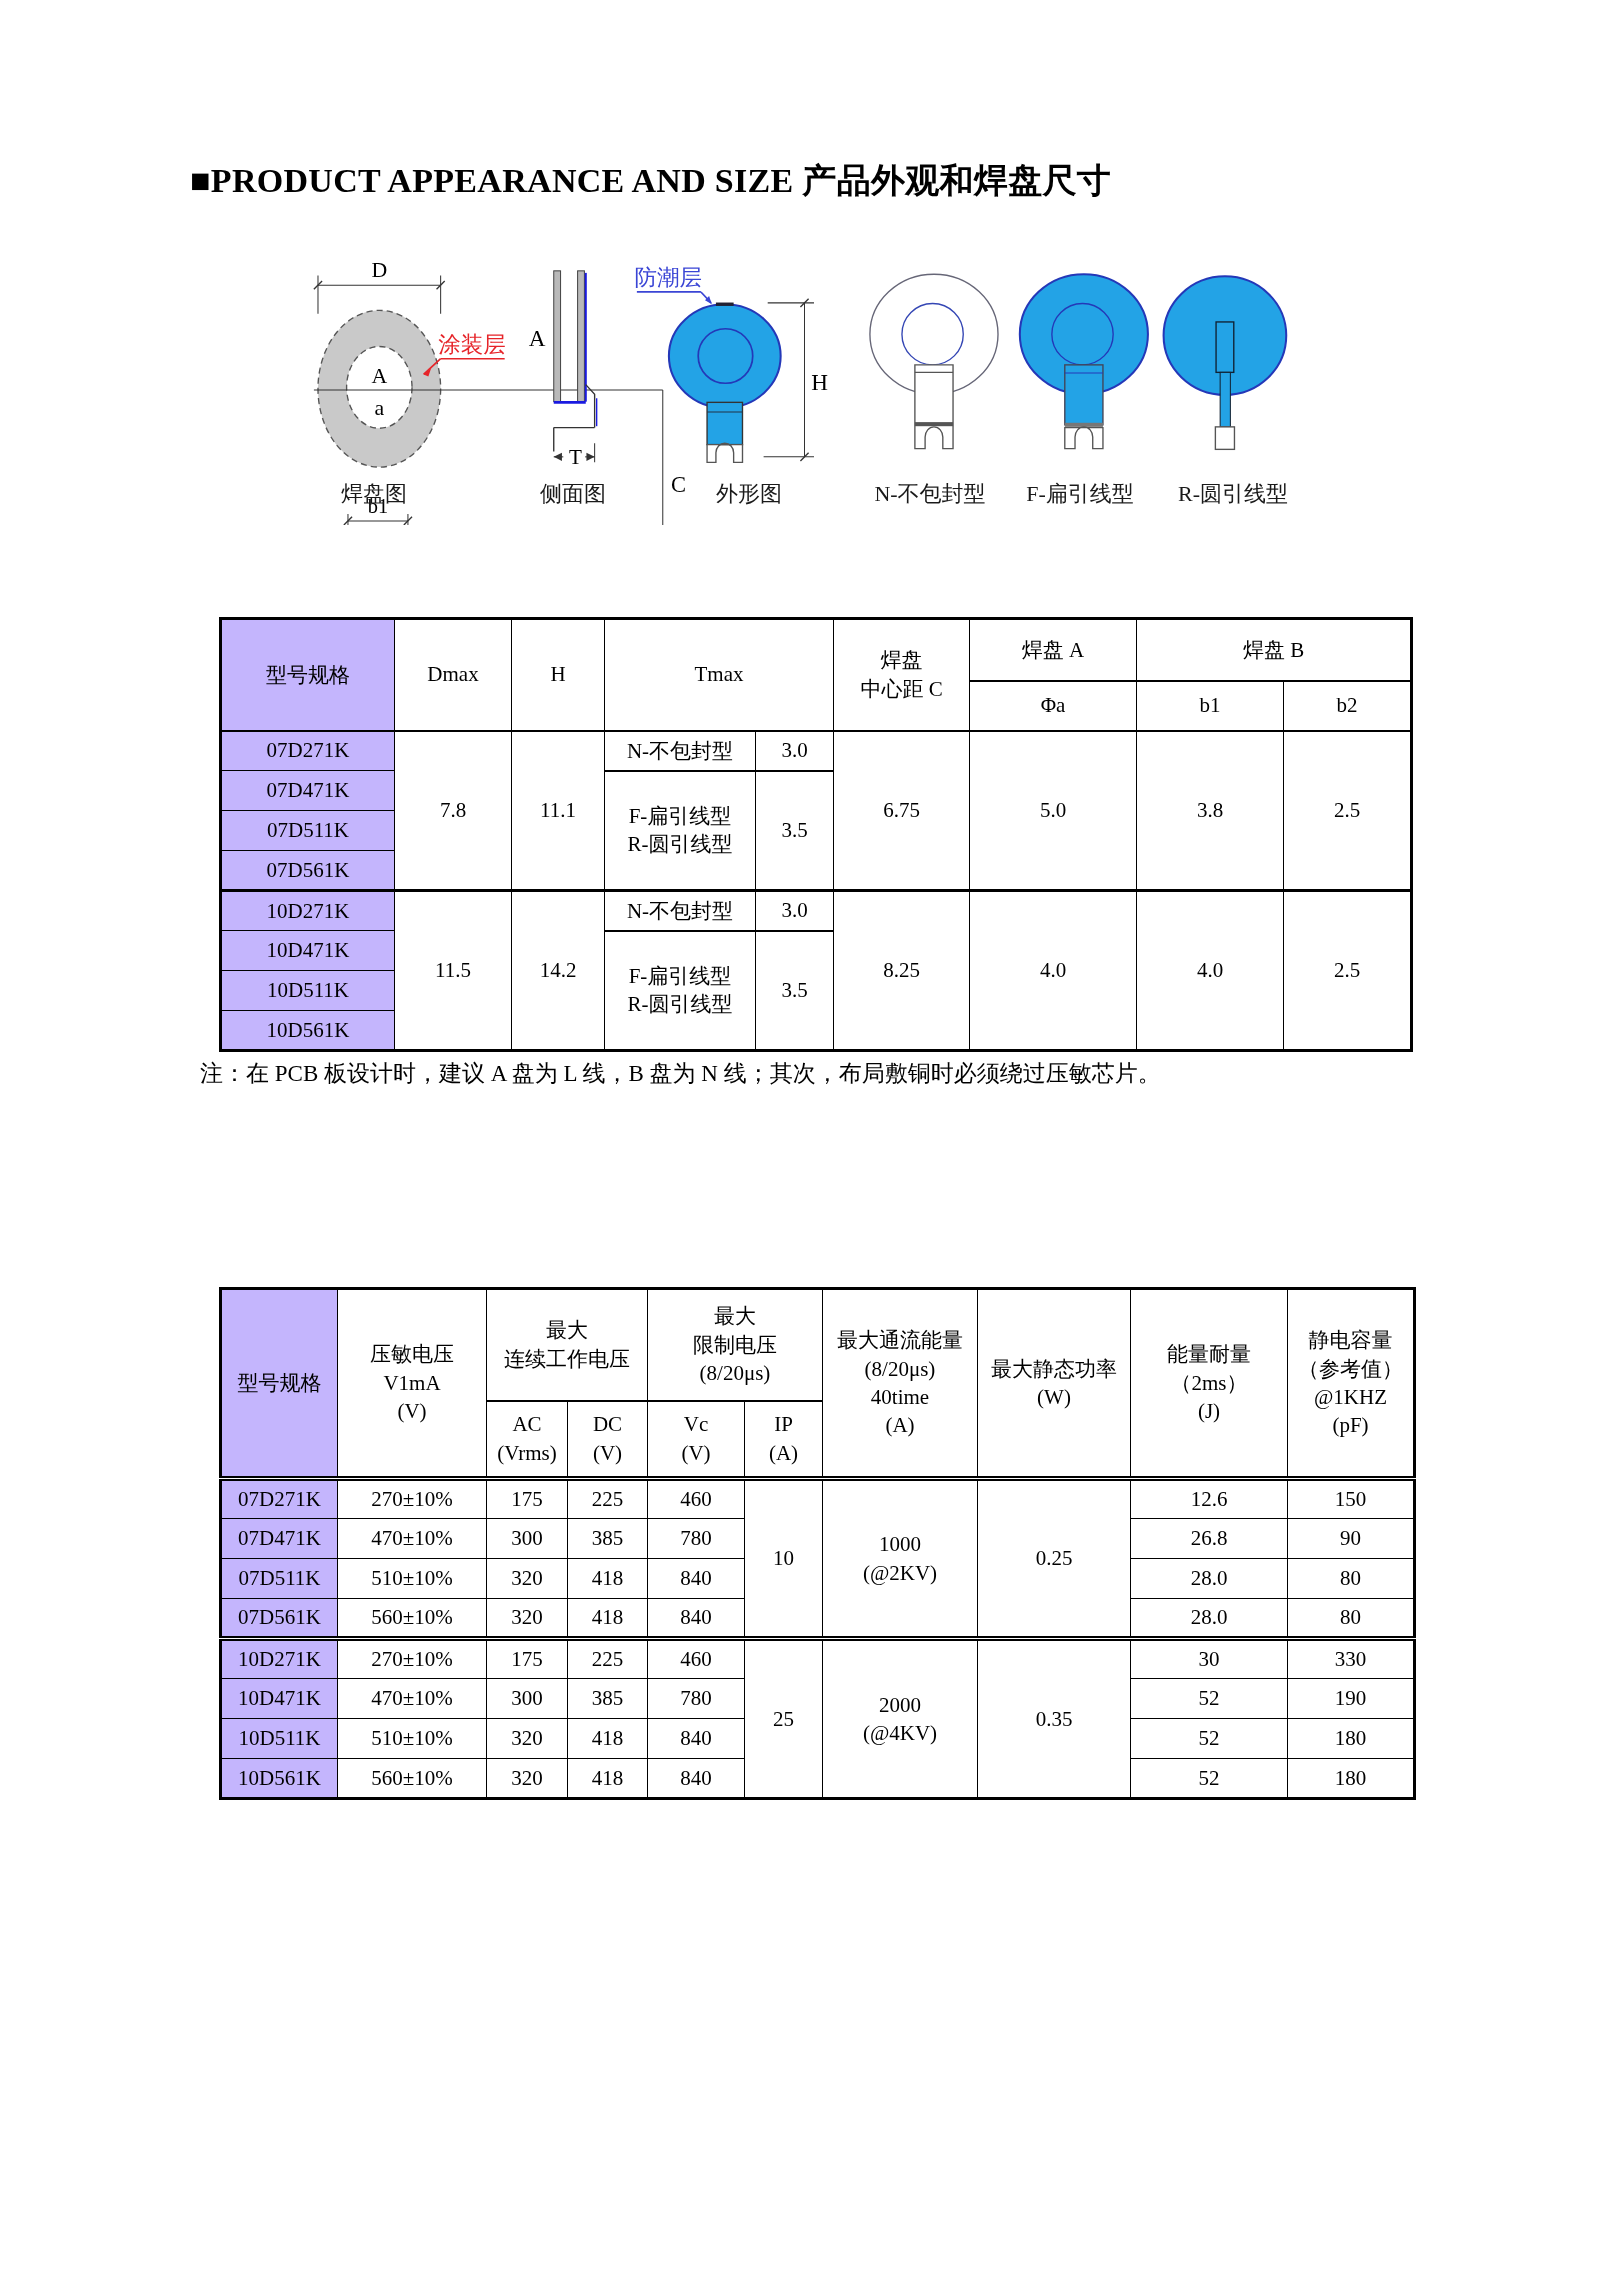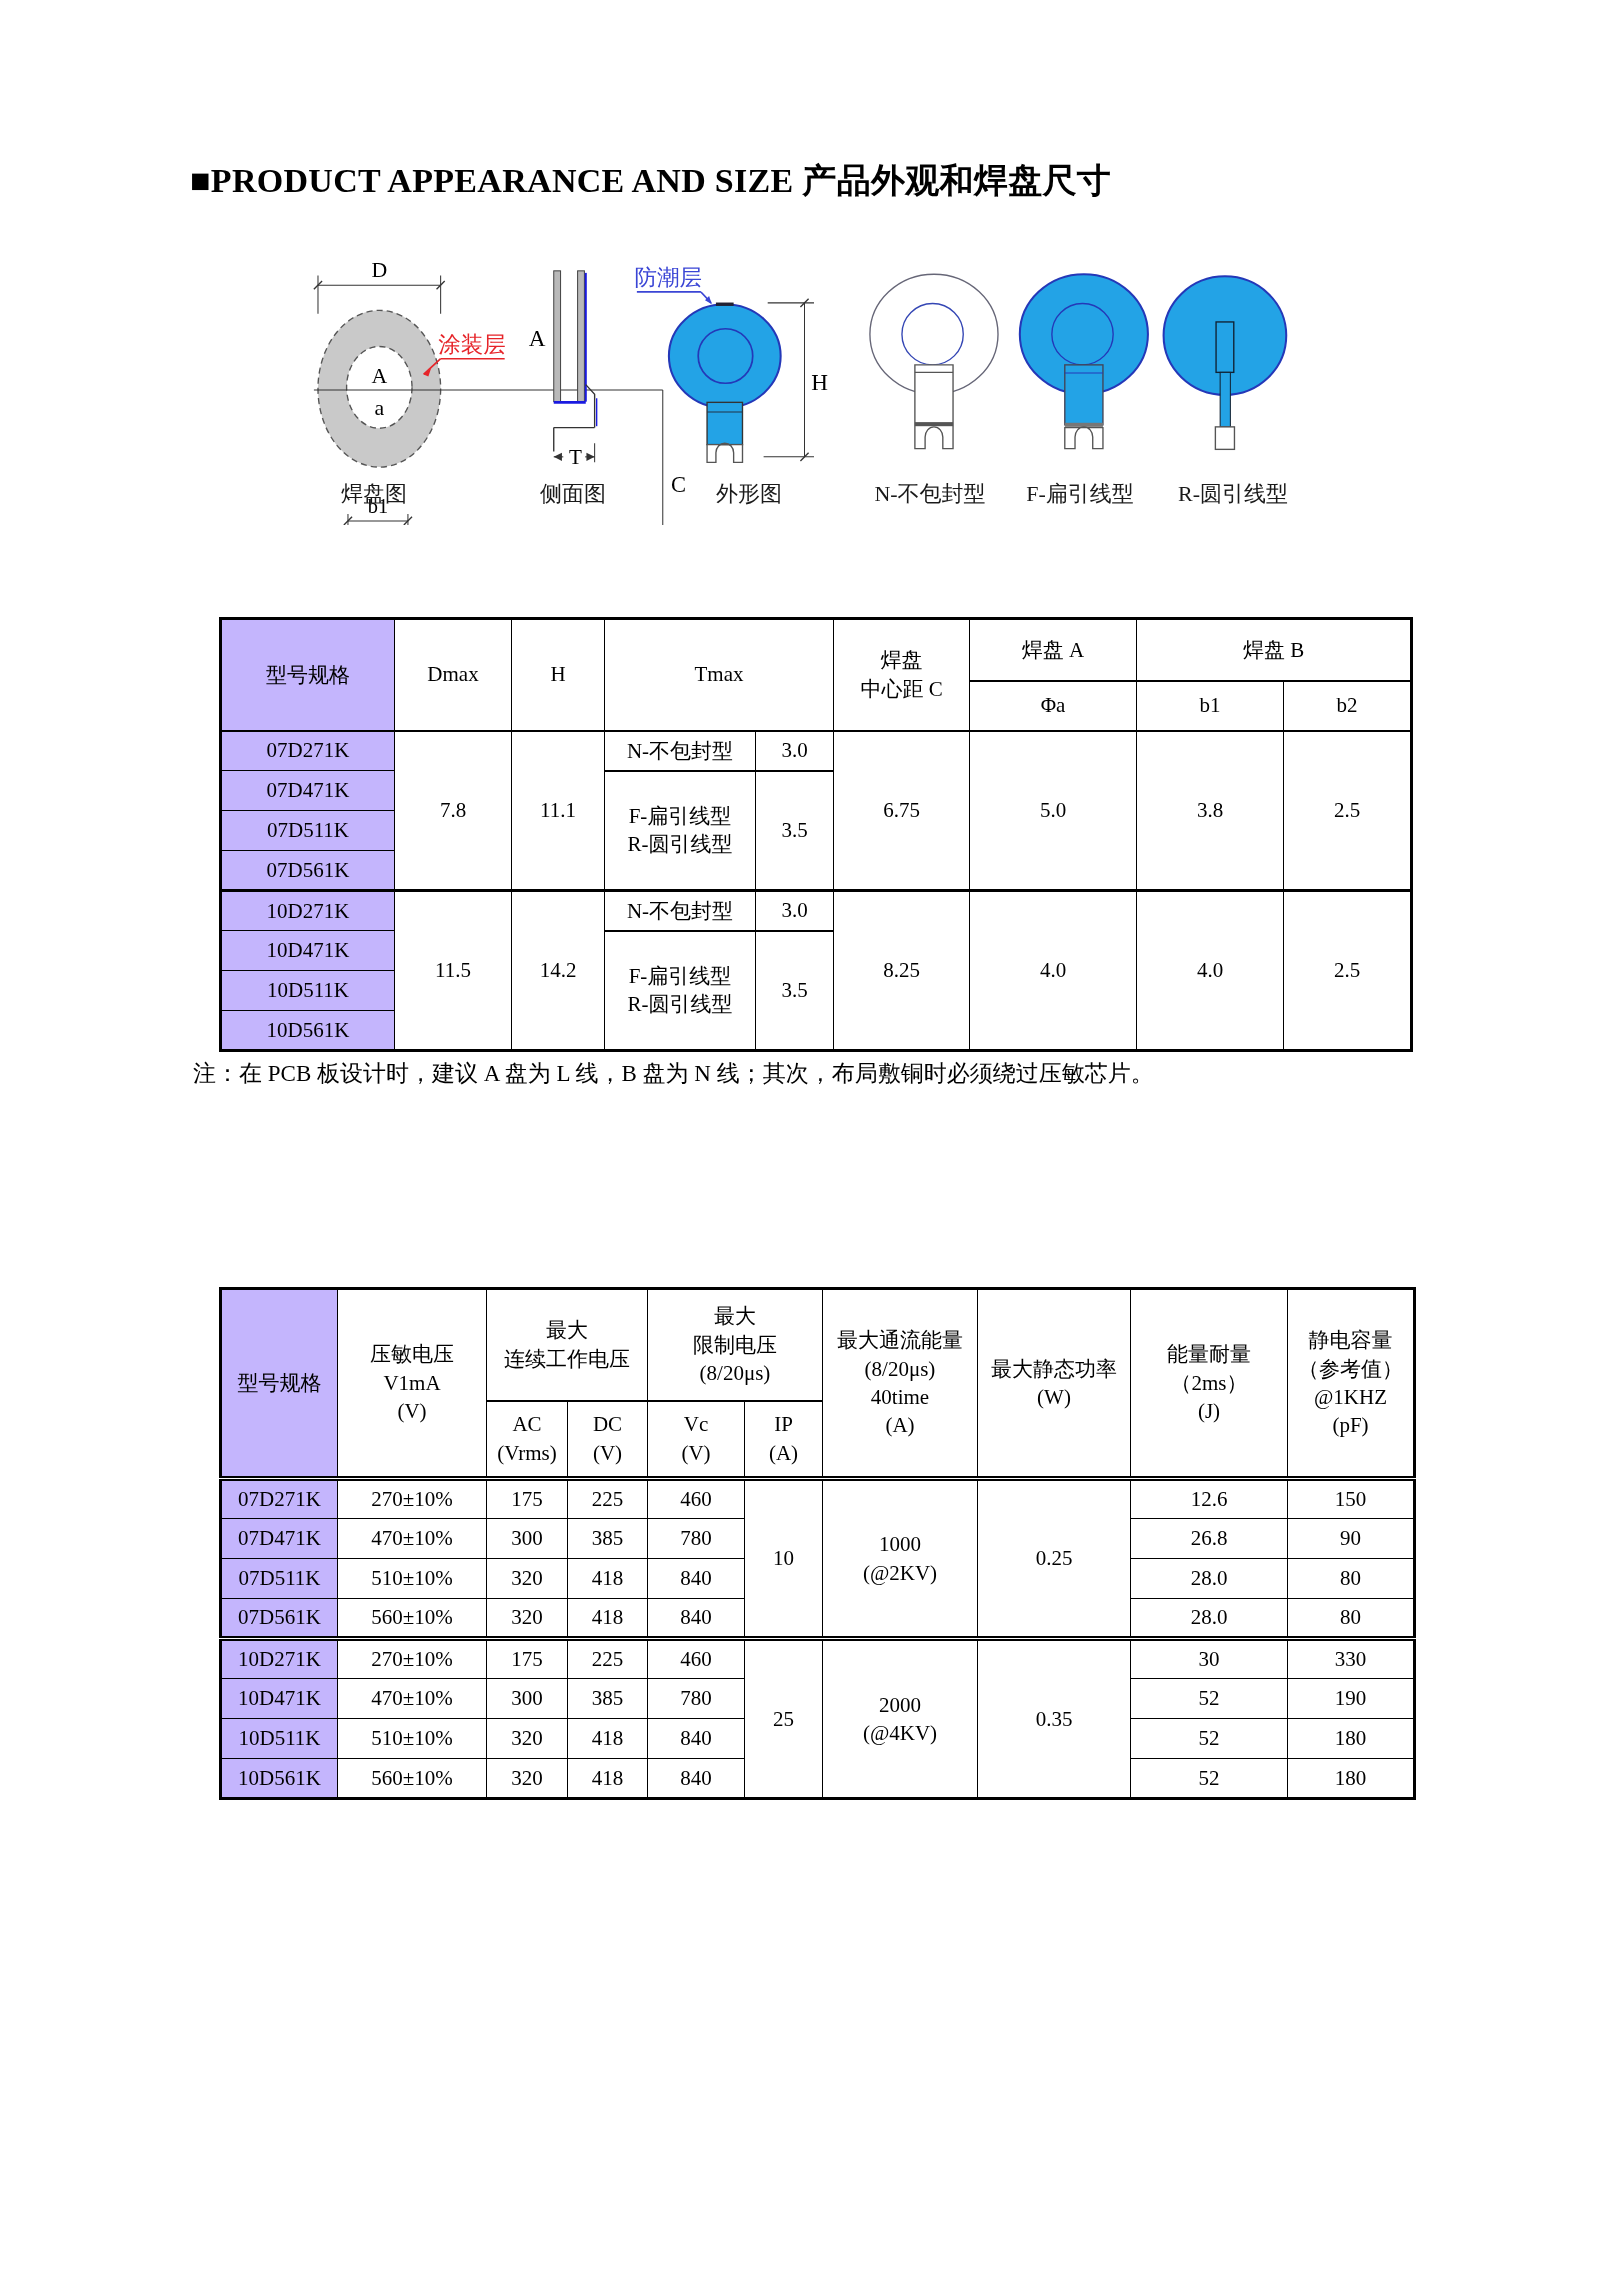--- a/index.html
+++ b/index.html
@@ -3,21 +3,21 @@
 <meta charset="utf-8">
 <style>
   html,body{margin:0;padding:0;background:#fff}
   body{width:1623px;height:2295px;font-family:"Liberation Serif","DejaVu Serif",serif;color:#000}
   .page{position:relative;width:1623px;height:2241px;overflow:hidden;background:#fff}
   .sec-title{position:absolute;left:190px;margin:0;font-size:34px;font-weight:bold;white-space:nowrap;letter-spacing:0.3px}
   #title1{top:158px}
   #title2{top:1203px}
   .diagram-svg{position:absolute;left:259px;top:232px;width:1091px;height:293px}
   .cap{position:absolute;top:479px;font-size:22px;white-space:nowrap;transform:translateX(-50%);color:#1a1a1a}
-  .note{position:absolute;left:193px;top:1058px;font-size:23px;white-space:nowrap}
+  .note{position:absolute;left:200px;top:1058px;font-size:23px;white-space:nowrap}
   table.tbl{position:absolute;border-collapse:collapse;table-layout:fixed;text-align:center;font-size:21px;border:3.4px solid #000}
   .tbl th,.tbl td{border:1.4px solid #000;font-weight:normal;vertical-align:middle;padding:0 2.7px;overflow:hidden}
   .gray{background:#c4b5fd}
   .pre{white-space:pre-line;line-height:1.35}
   
   .size{left:219px;top:617px;width:1192px}
   .size thead th{border-bottom:2.7px solid #000}
   .size thead tr.hr1{height:62px}
   .size thead tr.hr2{height:50px}
   .size tbody tr{height:40px}

